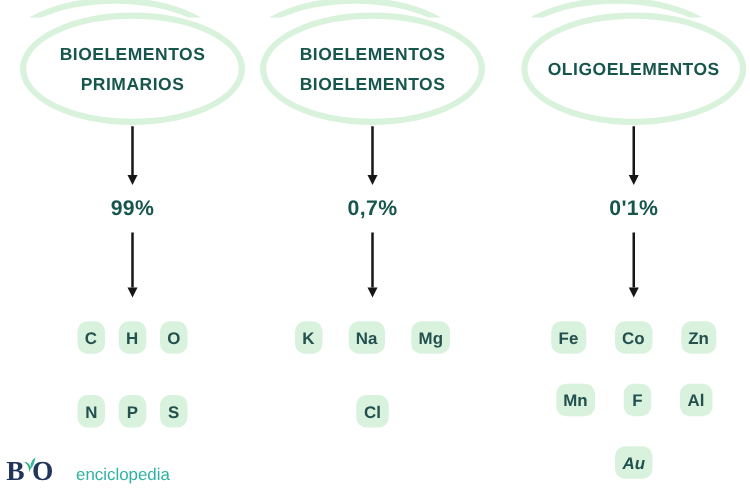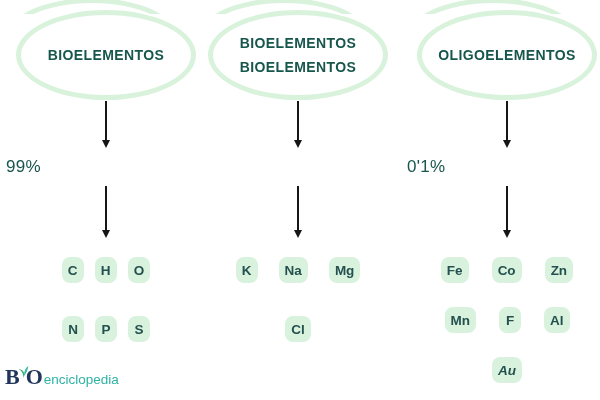--- a/index.html
+++ b/index.html
@@ -38,22 +38,22 @@
   .arrow::after{
     content:"";position:absolute;left:50%;bottom:-8px;transform:translateX(-50%);
     border-left:4.5px solid transparent;border-right:4.5px solid transparent;
     border-top:8px solid var(--arrow,#161616);
   }
   .arrow-1{top:101px;height:39px;}
   .arrow-2{top:186px;height:44px;}
 
   
   .percent{
-    position:absolute;left:0;right:0;top:157px;text-align:left;
-    font-size:17px;font-weight:400;color:var(--percent-text,#17564c);letter-spacing:.3px;
+    position:absolute;left:0;right:0;top:157px;text-align:center;
+    font-size:17px;font-weight:700;color:var(--percent-text,#17564c);letter-spacing:.3px;
   }
 
   
   .el-row{position:absolute;left:0;right:0;display:flex;justify-content:center;}
   .col-0 .el-row{gap:11px;}
   .col-1 .el-row{gap:21px;}
   .col-2 .el-row{gap:23px;margin-top:12px;}
   .row-a{top:257px;}
   .row-b{top:316px;}
   .row-o1{top:245px;}
@@ -66,31 +66,32 @@
     font-size:13.5px;font-weight:700;color:var(--box-text,#24504e);
   }
 
   
   .logo{position:absolute;left:5px;top:366px;display:flex;align-items:baseline;}
   .logo-b,.logo-o{
     font-family:"Liberation Serif",serif;font-size:22px;font-weight:700;
     line-height:1;color:var(--logo-dark,#21355a);
   }
   .logo-leaf{align-self:flex-start;margin:-1px -3px 0 -2px;}
-  .logo-suffix{font-size:13.5px;color:var(--logo-teal,#2fb3a4);margin-left:1px;}
+  .logo-suffix{font-size:13.5px;color:var(--logo-teal,#2fb3a4);margin-left:18px;}
 </style>
 </head>
 <body>
 
 <div class="stage">
 
   <div class="col col-0">
     <span class="arc"></span>
     <div class="ellipse">
       <span class="ellipse-line">BIOELEMENTOS</span>
+      <span class="ellipse-line">PRIMARIOS</span>
     </div>
     <span class="arrow arrow-1"></span>
     <div class="percent">99%</div>
     <span class="arrow arrow-2"></span>
     <div class="el-row row-a">
       <span class="el-box">C</span>
       <span class="el-box">H</span>
       <span class="el-box">O</span>
     </div>
     <div class="el-row row-b">
@@ -100,20 +101,21 @@
     </div>
   </div>
 
   <div class="col col-1">
     <span class="arc"></span>
     <div class="ellipse">
       <span class="ellipse-line">BIOELEMENTOS</span>
       <span class="ellipse-line">BIOELEMENTOS</span>
     </div>
     <span class="arrow arrow-1"></span>
+    <div class="percent">0,7%</div>
     <span class="arrow arrow-2"></span>
     <div class="el-row row-a">
       <span class="el-box">K</span>
       <span class="el-box">Na</span>
       <span class="el-box">Mg</span>
     </div>
     <div class="el-row row-b">
       <span class="el-box">Cl</span>
     </div>
   </div>

